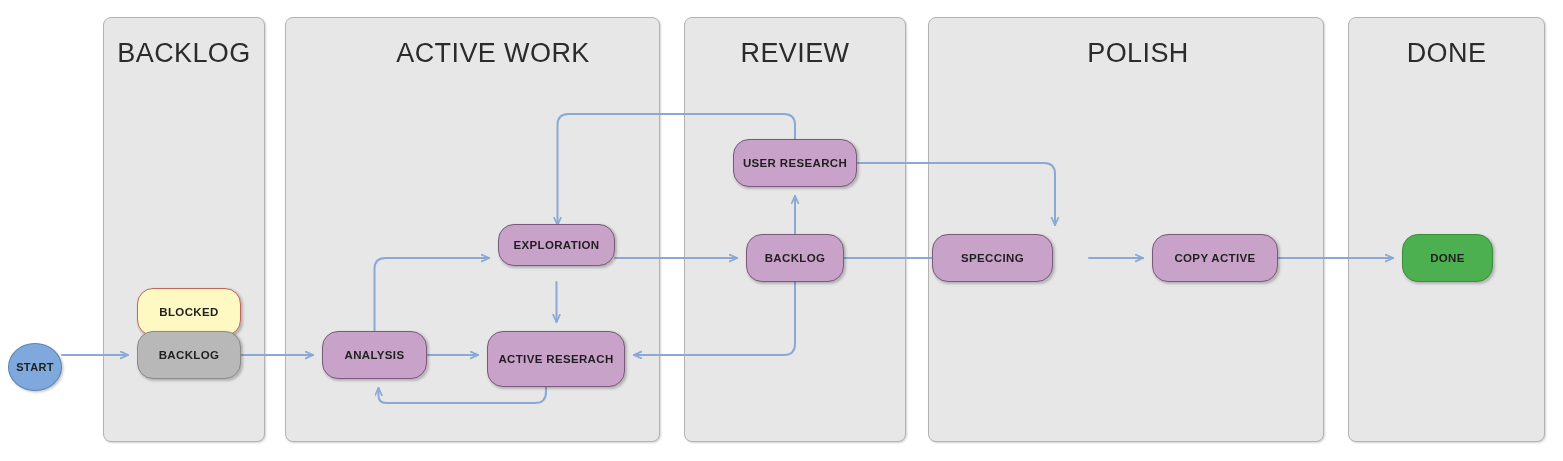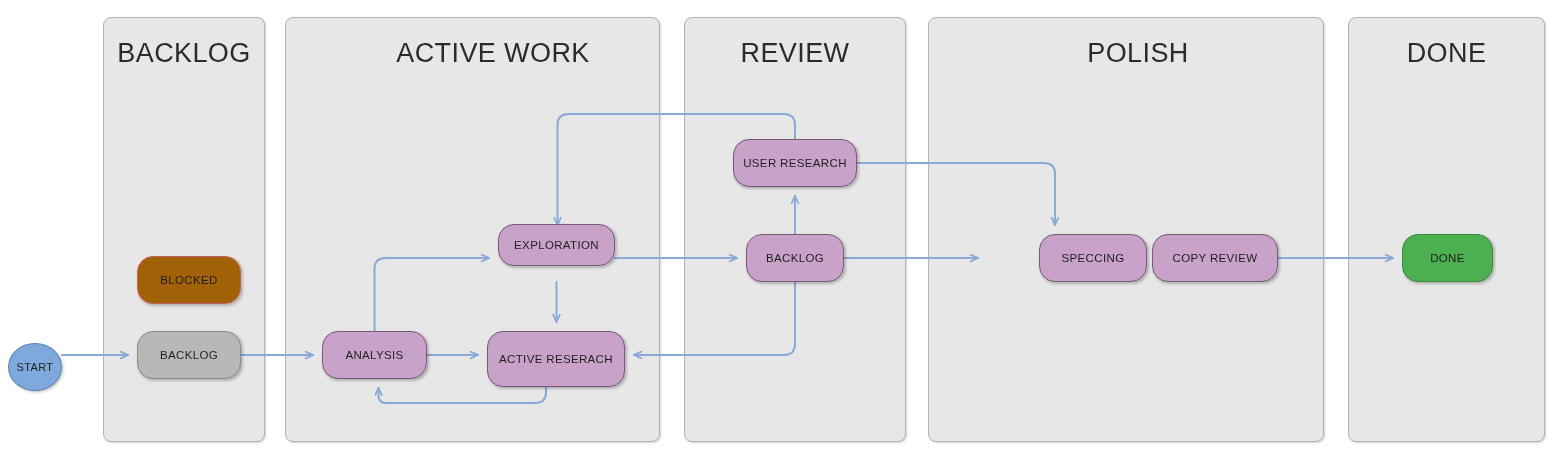--- a/index.html
+++ b/index.html
@@ -9,26 +9,26 @@
   .lane{position:absolute;background:#e7e7e7;border:1.5px solid #b3b3b3;
         border-radius:8px;box-sizing:border-box;
         box-shadow:1px 1px 2px rgba(0,0,0,.18);}
   .lane-title{position:absolute;left:0;right:0;text-align:center;
         color:#2b2b2b;font-size:27px;font-weight:400;letter-spacing:.4px;
         white-space:nowrap;}
   svg.edges{position:absolute;left:0;top:0;width:1563px;height:461px;
         overflow:visible;pointer-events:none;}
   .node{position:absolute;box-sizing:border-box;display:flex;
         align-items:center;justify-content:center;
-        border-radius:16px;font-size:11.5px;font-weight:400;
+        border-radius:16px;font-size:11.5px;font-weight:700;
         letter-spacing:.35px;color:#1f1f1f;text-align:right;
         box-shadow:1.5px 1.5px 2.5px rgba(0,0,0,.22);
         white-space:nowrap;}
   .n-task{background:#c8a2c8;border:1.6px solid #7a5a7a;}
-  .n-blocked{background:#a16207;border:1.6px solid #c4645d;}
+  .n-blocked{background:#fef9c3;border:1.6px solid #c4645d;margin-top:32px;}
   .n-neutral{background:#b8b8b8;border:1.6px solid #8a8a8a;}
   .n-done{background:#4caf50;border:1.6px solid #3c8c40;}
   .n-start{background:#7fa9dc;border:1.6px solid #5a83b5;border-radius:50%;
         font-size:11px;box-shadow:1.5px 1.5px 2.5px rgba(0,0,0,.22);}
 </style>
 </head>
 <body>
 
 <div id="stage">
   <div id="lanes">
@@ -84,23 +84,23 @@
       </div>
       <div class="node n-task" style="left: 487px; top: 331px; width: 138px; height: 56px;">
         <span>ACTIVE RESERACH</span>
       </div>
       <div class="node n-task" style="left: 746px; top: 234px; width: 98px; height: 48px;">
         <span>BACKLOG</span>
       </div>
       <div class="node n-task" style="left: 733px; top: 139px; width: 124px; height: 48px;">
         <span>USER RESEARCH</span>
       </div>
-      <div class="node n-task" style="left: 1039px; top: 234px; width: 108px; height: 48px;">
+      <div class="node n-task" style="left: 932px; top: 234px; width: 121px; height: 48px;">
         <span>SPECCING</span>
       </div>
       <div class="node n-task" style="left: 1152px; top: 234px; width: 126px; height: 48px;">
-        <span>COPY REVIEW</span>
+        <span>COPY ACTIVE</span>
       </div>
       <div class="node n-done" style="left: 1402px; top: 234px; width: 91px; height: 48px;">
         <span>DONE</span>
       </div>
     </div>
 </div>
 
 </body></html>

